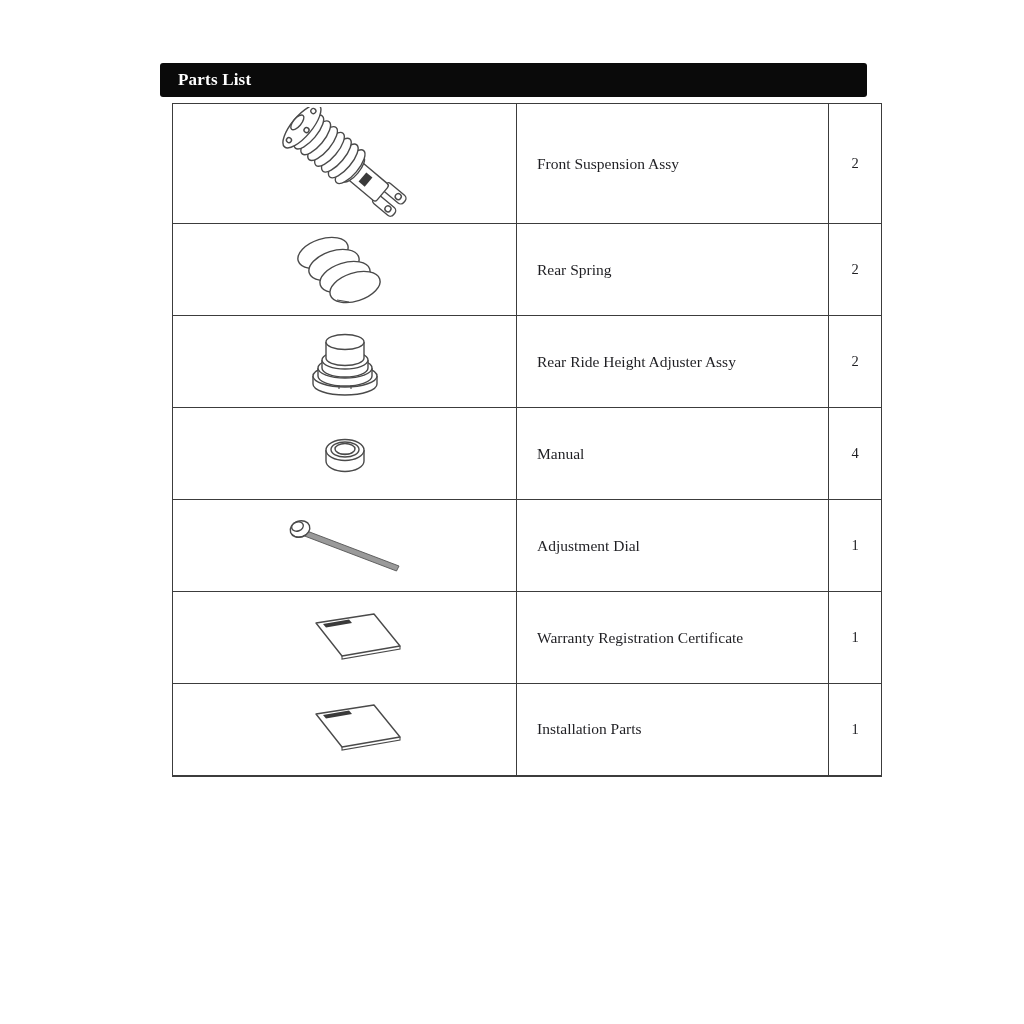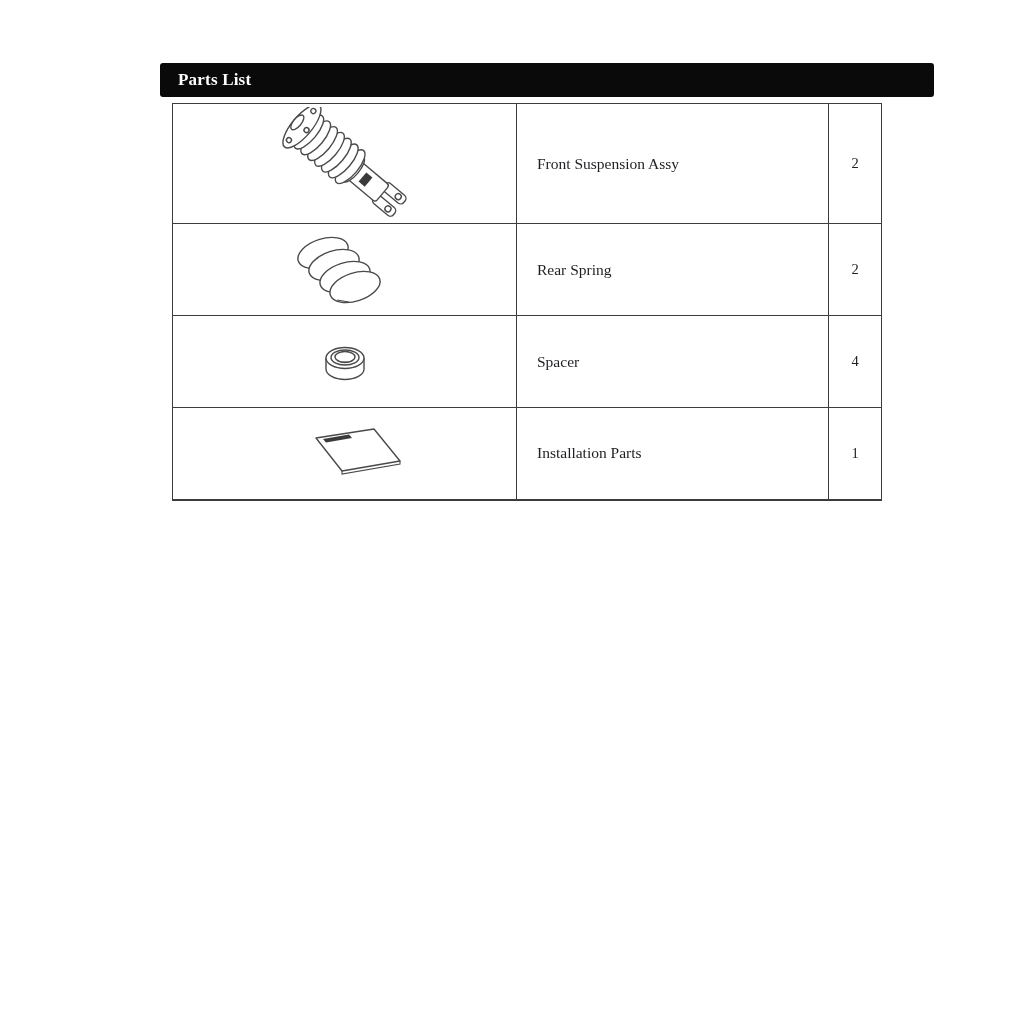--- a/index.html
+++ b/index.html
@@ -1,19 +1,19 @@
 <!DOCTYPE html>
 <html style="--header-bg: #0a0a0a; --header-text: #ffffff; --border: #3c3c3c; --text: #1f1f23; --art: #4a4a4a;"><head>
 <meta charset="utf-8">
 <style>
   html,body{margin:0;padding:0;background:#ffffff;}
   .canvas{position:relative;width:1024px;height:1024px;background:#ffffff;overflow:hidden;
           font-family:"Liberation Serif","DejaVu Serif",serif;color:var(--text,#1f1f23);}
 
-  .header-bar{position:absolute;left:160px;top:63px;width:774px;height:34px;
+  .header-bar{position:absolute;left:160px;top:63px;width:707px;height:34px;
               background:var(--header-bg,#0a0a0a);border-radius:3px;
               display:flex;align-items:center;padding-left:18px;box-sizing:border-box;}
   .header-bar .title{color:var(--header-text,#ffffff);font-size:17px;font-weight:bold;letter-spacing:.2px;}
 
   table.parts{position:absolute;left:172px;top:103px;width:681px;border-collapse:collapse;
               table-layout:fixed;border:1px solid var(--border,#3c3c3c);border-bottom-width:2px;}
   table.parts td{border:1px solid var(--border,#3c3c3c);overflow:hidden;}
   tr.row-tall-1{height:120px;}
   tr.row-tall-2{height:121px;}
   tr.row-std{height:92px;}
@@ -178,38 +178,77 @@
             </svg>
     </td>
     <td class="cell-name">
       <span>Rear Spring</span>
     </td>
     <td class="cell-qty">
       <span>2</span>
     </td>
   </tr>
 
+  <tr class="row-std">
+    <td class="cell-img">
+      <svg class="art art-rear-ride-height-adjuster-assy">
+              <use href="#art-rear-ride-height-adjuster-assy"></use>
+            </svg>
+    </td>
+    <td class="cell-name">
+      <span>Rear Ride Height Adjuster Assy</span>
+    </td>
+    <td class="cell-qty">
+      <span>2</span>
+    </td>
+  </tr>
 
   <tr class="row-std">
     <td class="cell-img">
       <svg class="art art-spacer">
               <use href="#art-spacer"></use>
             </svg>
     </td>
     <td class="cell-name">
-      <span>Spacer</span>
+      <span>Manual</span>
     </td>
     <td class="cell-qty">
       <span>4</span>
     </td>
   </tr>
 
-
-
-
+  <tr class="row-std">
+    <td class="cell-img">
+      <svg class="art art-adjustment-dial">
+              <use href="#art-adjustment-dial"></use>
+            </svg>
+    </td>
+    <td class="cell-name">
+      <span>Adjustment Dial</span>
+    </td>
+    <td class="cell-qty">
+      <span>1</span>
+    </td>
+  </tr>
+
+
+
+  <tr class="row-std">
+    <td class="cell-img">
+      <svg class="art art-warranty-registration-certificate">
+              <use href="#art-warranty-registration-certificate"></use>
+            </svg>
+    </td>
+    <td class="cell-name">
+      <span>Warranty Registration Certificate</span>
+    </td>
+    <td class="cell-qty">
+      <span>1</span>
+    </td>
+  </tr>
 
   <tr class="row-std">
     <td class="cell-img">
       <svg class="art art-installation-manual">
               <use href="#art-installation-manual"></use>
             </svg>
     </td>
     <td class="cell-name">
       <span>Installation Parts</span>
     </td>

